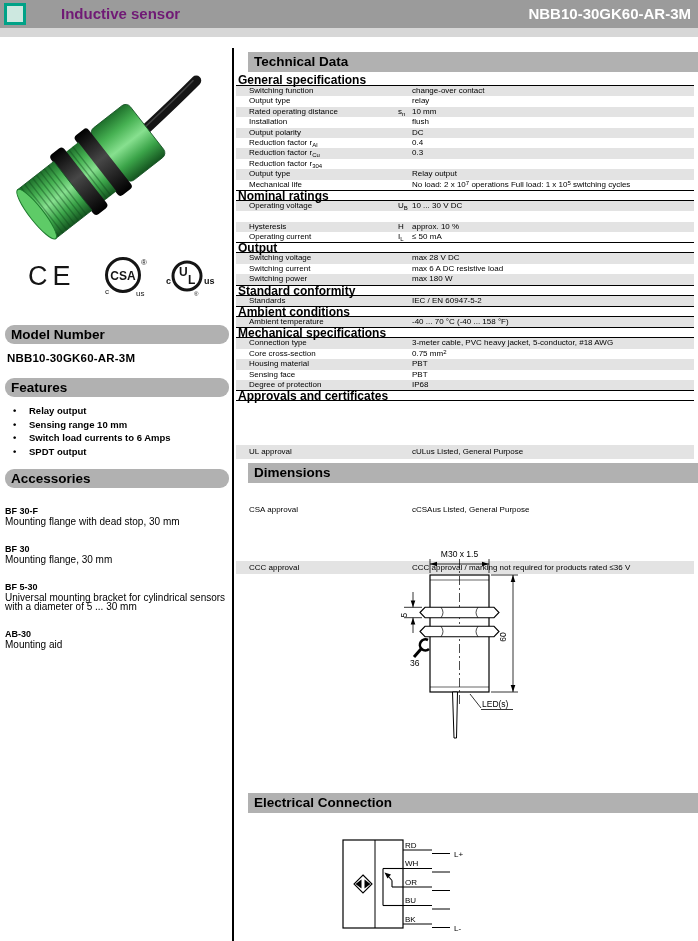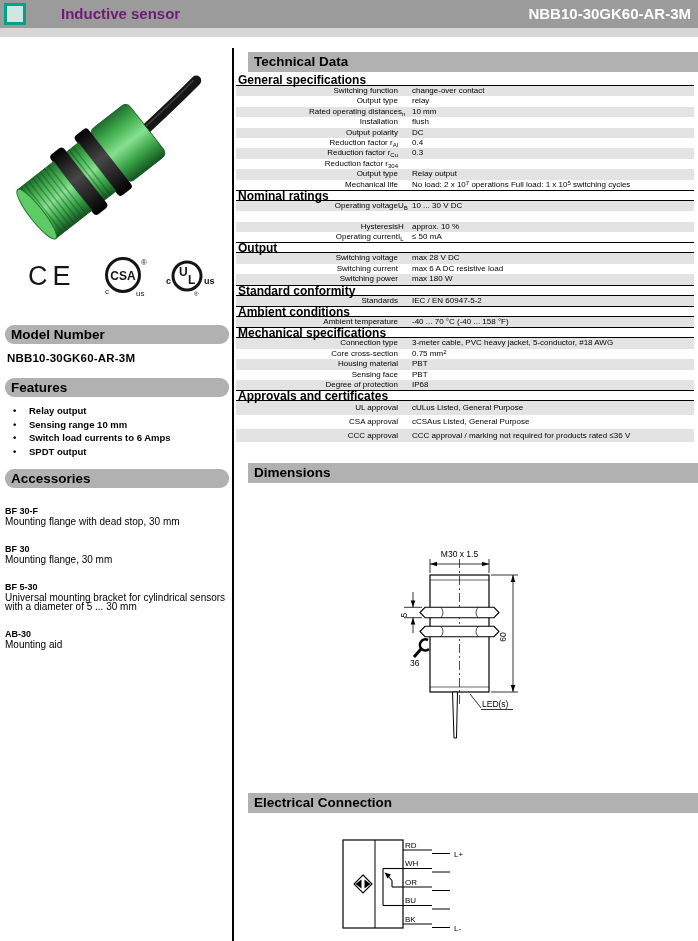--- a/index.html
+++ b/index.html
@@ -28,22 +28,22 @@
   .acc-desc{font-size:10px;line-height:9px;}
   
   .hbar{position:absolute;left:248px;width:458px;background:#b1b1b1;height:20px;line-height:20px;
         font-size:13.5px;font-weight:bold;padding-left:6px;box-sizing:border-box;}
   #tdTable{position:absolute;left:236px;top:75px;width:458px;}
   .sec-header{font-size:12px;font-weight:bold;height:11px;line-height:11px;
               border-top:1px solid #000;border-bottom:1px solid #000;padding-left:2px;box-sizing:border-box;}
   #tdTable .sec-header:first-child{border-top:none;}
   .t-row{display:flex;height:10.4px;line-height:10.4px;font-size:8px;}
   .t-row.shade{background:#e3e3e3;}
-  .t-row.tall{height:13.6px;line-height:13.6px;}
-  .t-label{width:162px;padding-left:13px;box-sizing:border-box;white-space:nowrap;overflow:hidden;text-align:right;}
+  .t-row.tall{height:13.6px;line-height:13.6px;margin-top:44px;}
+  .t-label{width:162px;padding-left:13px;box-sizing:border-box;white-space:nowrap;overflow:hidden;}
   .t-sym{width:14px;white-space:nowrap;}
   .t-val{flex:1;white-space:nowrap;overflow:hidden;}
   sub,sup{font-size:6px;line-height:0;}
   sup{vertical-align:2.5px;} sub{vertical-align:-1.5px;}
   .dims-svg{position:absolute;left:236px;top:545px;}
   .elec-svg{position:absolute;left:236px;top:820px;}
   svg text{font-family:"Liberation Sans",sans-serif;}
 </style>
 </head>
 <body>

